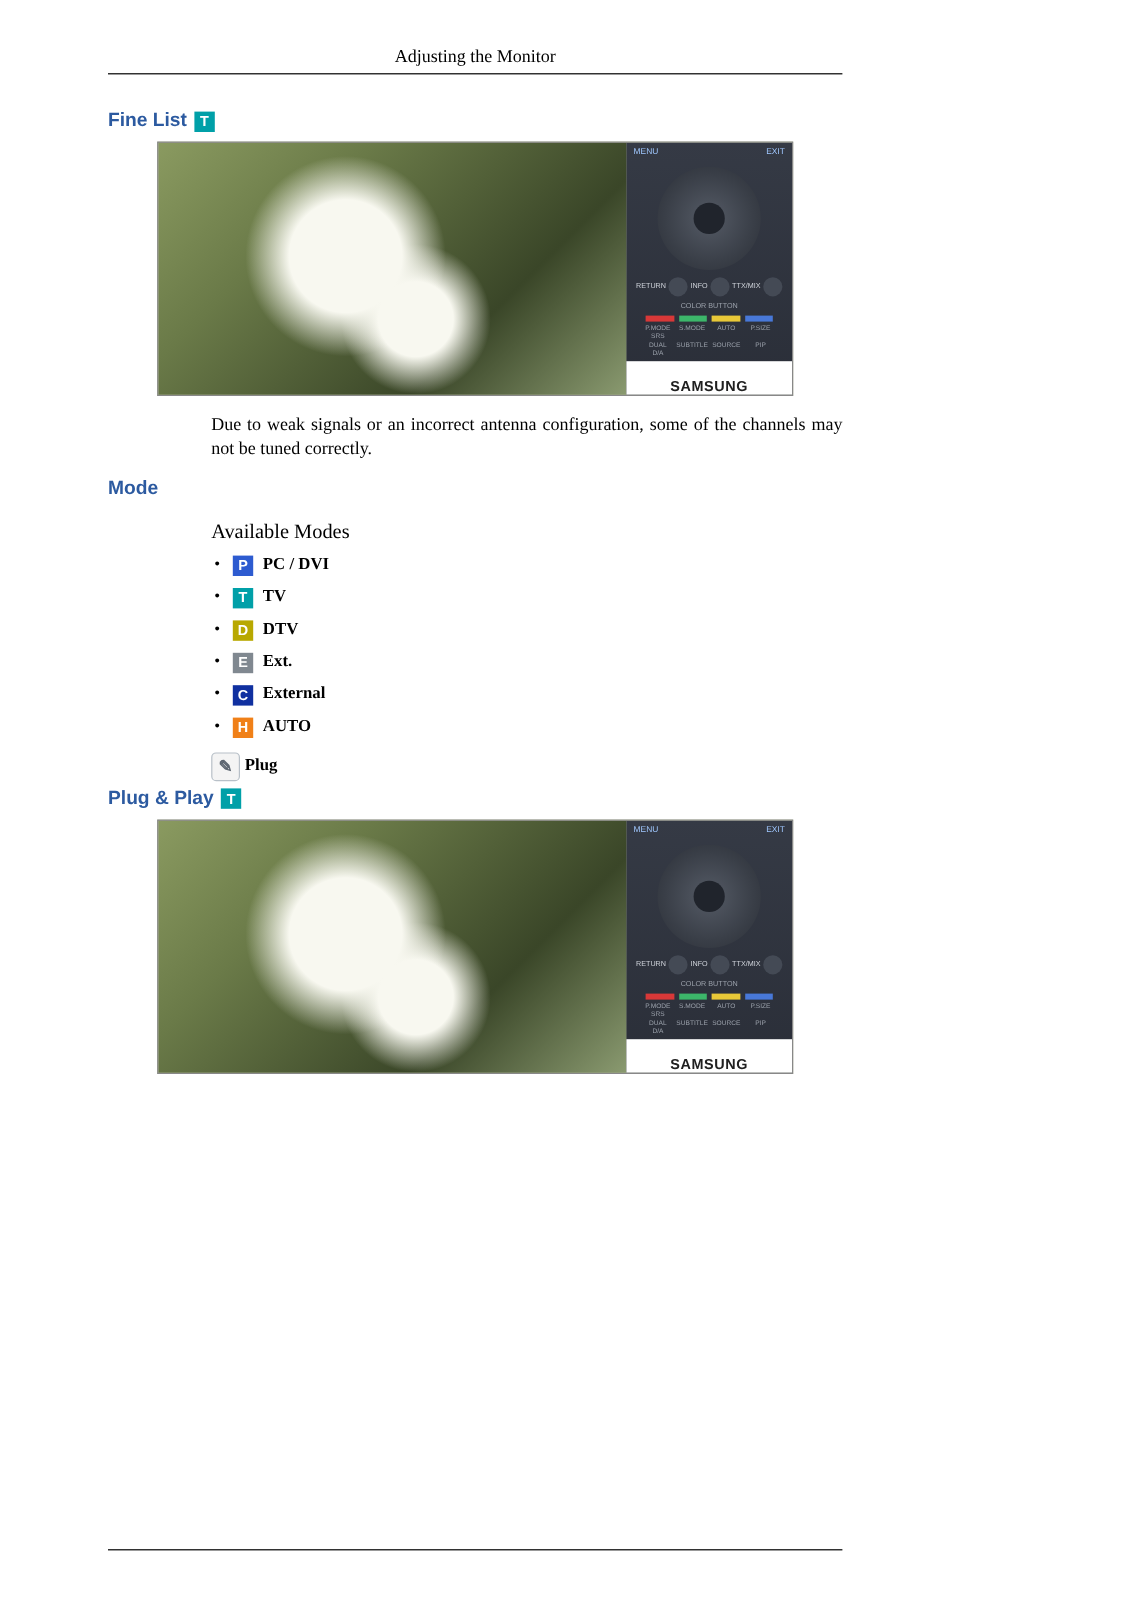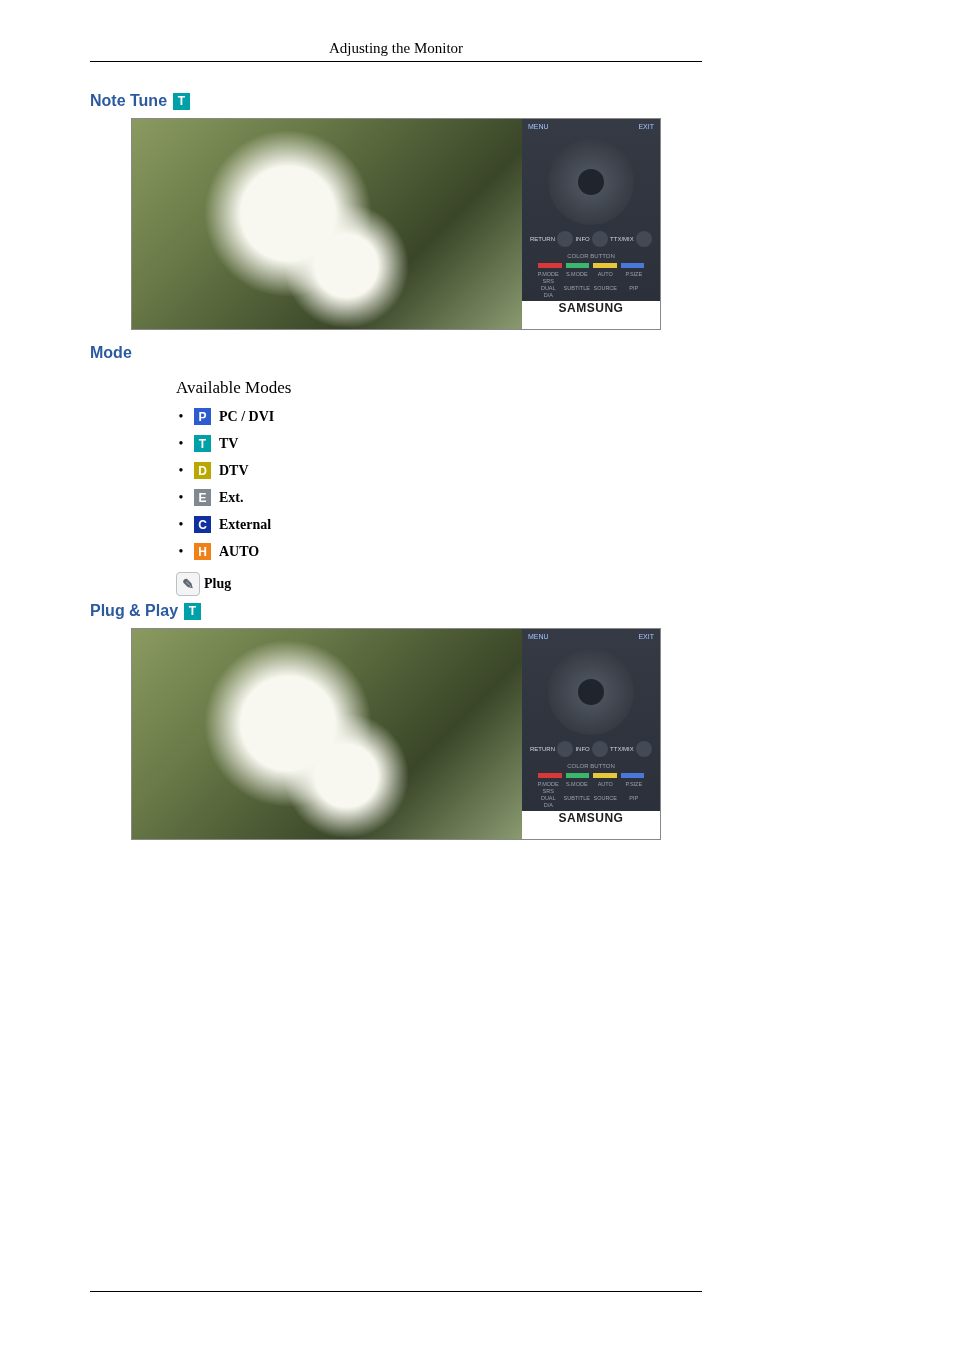--- a/index.html
+++ b/index.html
@@ -84,21 +84,21 @@
   .remote .dpad{position:absolute;top:20px;left:50%;transform:translateX(-50%);width:86px;height:86px;border-radius:50%;background:radial-gradient(circle,#555b66 0%,#3a3f48 60%,#2a2e36 100%);}
   .remote .dpad::after{content:"";position:absolute;top:50%;left:50%;width:26px;height:26px;border-radius:50%;background:#20242c;transform:translate(-50%,-50%);}
   .remote .midrow{position:absolute;top:112px;left:8px;right:8px;display:flex;justify-content:space-between;align-items:center;}
   .remote .midrow span{font-size:6px;}
   .remote .circ{width:16px;height:16px;border-radius:50%;background:#444a55;}
   .remote .color-label{position:absolute;top:134px;left:0;right:0;text-align:center;font-size:6px;color:#9aa0aa;}
   .remote .color-row{position:absolute;top:144px;left:16px;right:16px;height:5px;display:flex;gap:4px;}
   .remote .color-row i{flex:1;}
   .remote .cr{background:#d83838;} .remote .cg{background:#3cb66a;} .remote .cy{background:#e8c838;} .remote .cb{background:#4878d8;}
   .remote .labels{position:absolute;top:152px;left:12px;right:12px;display:grid;grid-template-columns:repeat(4,1fr);row-gap:1px;font-size:5.5px;color:#9aa0aa;text-align:center;}
-  .remote .logo{position:absolute;bottom:14px;left:0;right:0;text-align:center;font-weight:bold;font-size:12px;color:#202020;letter-spacing:0.5px;font-family:Arial,sans-serif;}
+  .remote .logo{position:absolute;bottom:0;left:0;right:0;text-align:center;font-weight:bold;font-size:12px;color:#202020;letter-spacing:0.5px;font-family:Arial,sans-serif;}
   .remote .logobg{position:absolute;bottom:0;left:0;right:0;height:28px;background:#ffffff;}
 
   .mode-list {
     list-style: none;
     padding: 0 0 0 86px;
     margin: 0 0 10px 0;
   }
   .mode-list li {
     display: flex;
     align-items: center;
@@ -153,21 +153,21 @@
 </head>
 <body>
 
 <div class="page">
 
   <div class="header-title">Adjusting the Monitor</div>
   <hr class="header-rule">
 
 
   <div class="section-heading">
-    <span>Note Tune</span>
+    <span>Fine List</span>
     <span class="badge b-teal">T</span>
   </div>
 
   <div class="figure">
     <div class="nature"></div>
     <div class="remote">
       <div class="topbar">
         <span>MENU</span>
         <span>EXIT</span>
       </div>
@@ -203,20 +203,21 @@
           <span>D/A</span>
           <span></span>
           <span></span>
           <span></span>
         </div>
       <div class="logobg"></div>
       <div class="logo">SAMSUNG</div>
     </div>
   </div>
 
+  <p class="body-text">Due to weak signals or an incorrect antenna configuration, some of the channels may not be tuned correctly.</p>
 
   <div class="section-heading">
     <span>Mode</span>
   </div>
 
   <div class="sub-heading">Available Modes</div>
 
   <ul class="mode-list" id="modes-list">
       <li>
         <span class="badge b-blue">P</span>

